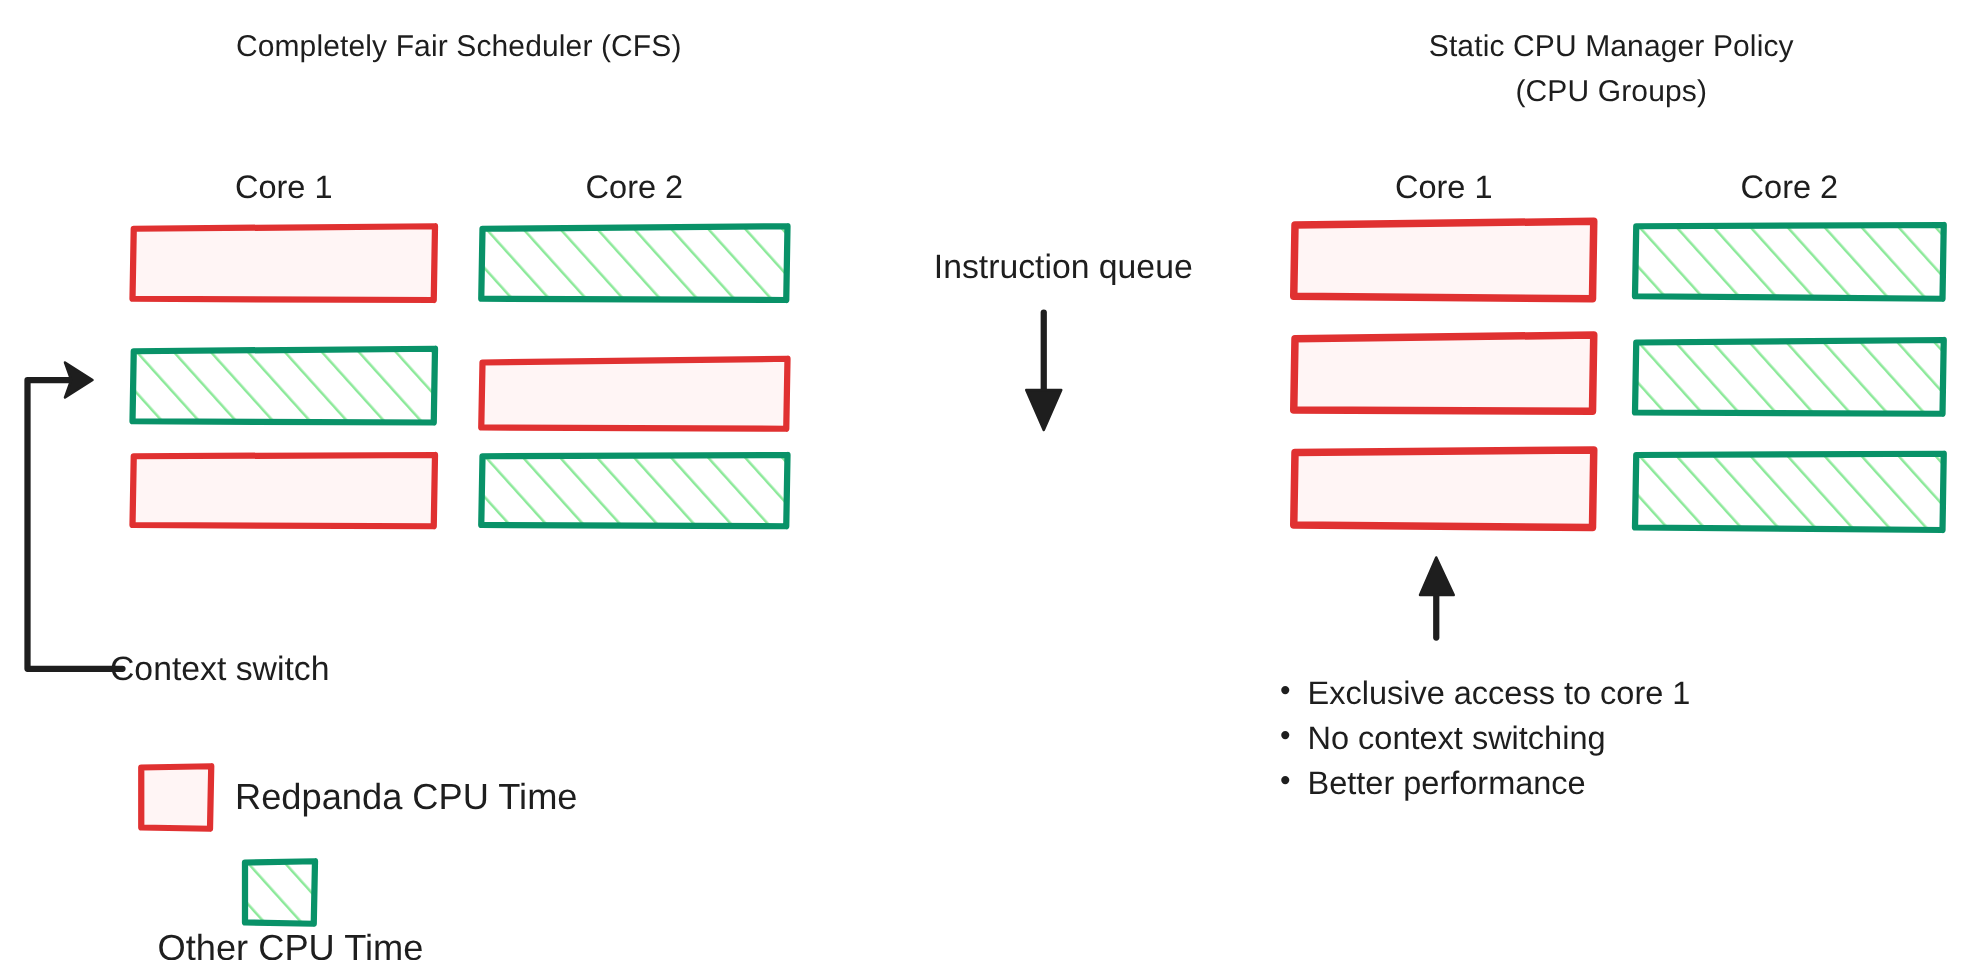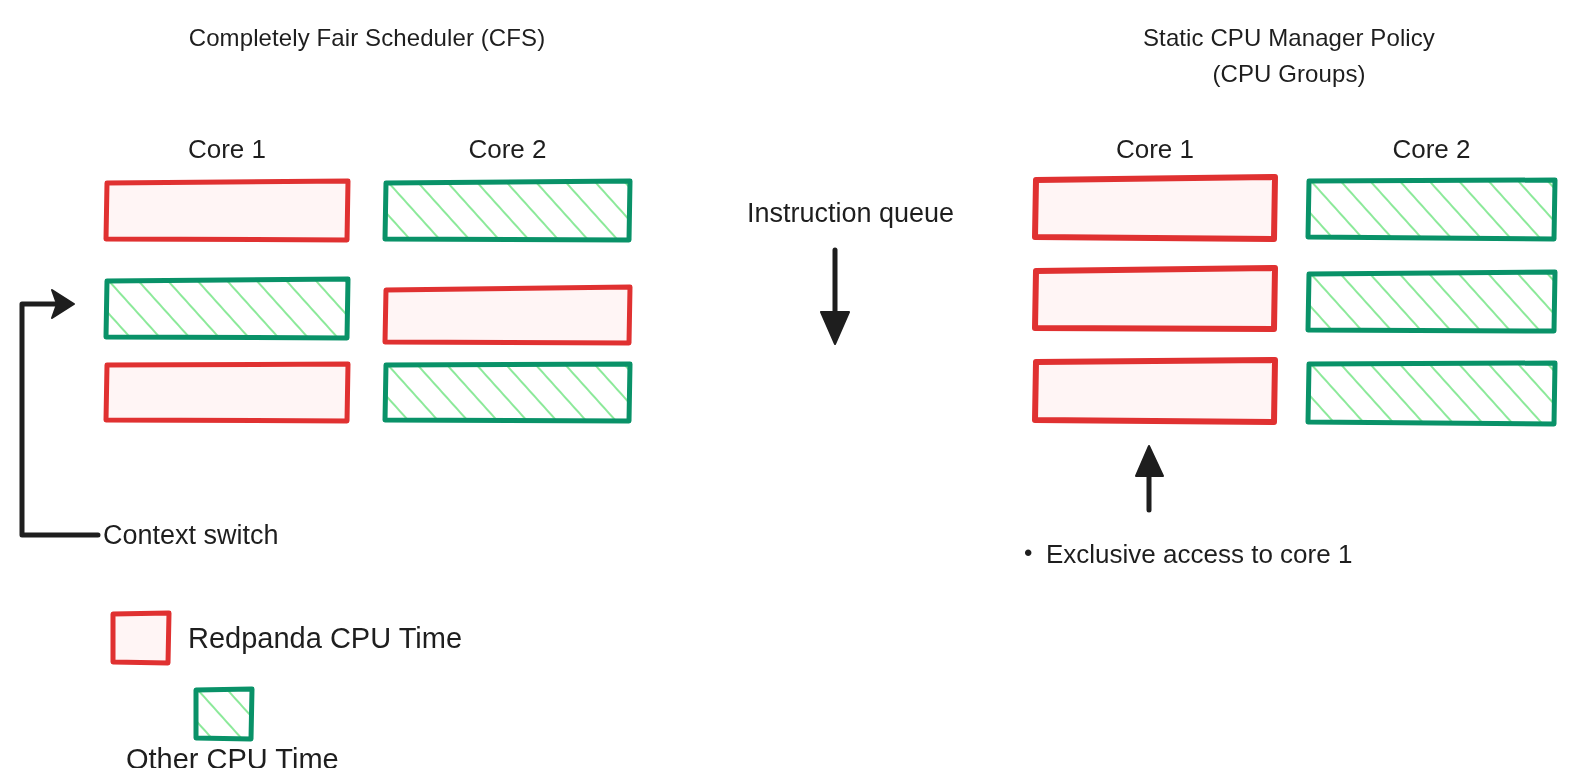--- a/index.html
+++ b/index.html
@@ -77,21 +77,21 @@
     <path d="M3 4 L247 3 L246 60 L2 59 Z" fill="url(#hL23)" stroke="#099268" stroke-width="5" stroke-linejoin="round"></path>
   </svg>
 </div>
 
 <div class="abs" style="left:10px;top:288px;width:100px;height:260px;">
   <svg width="100" height="260" viewBox="0 0 100 260">
     <path d="M88 247 L12 247 L12 16 L46 16" fill="none" stroke="#1e1e1e" stroke-width="5" stroke-linecap="round" stroke-linejoin="round"></path>
     <path d="M42 2 L64 16 L42 30 L47 16 Z" fill="#1e1e1e" stroke="#1e1e1e" stroke-width="2" stroke-linejoin="round"></path>
   </svg>
 </div>
-<div class="abs plain-text" style="left:103px;top:518px;">Context switch</div>
+<div class="abs plain-text" style="left:88px;top:518px;">Context switch</div>
 
 <div class="abs legend-row" style="left:110px;top:610px;">
   <span>
     <svg width="62" height="56" viewBox="0 0 62 56">
       <path d="M3 4 L59 3 L58 53 L3 52 Z" fill="#fff5f5" stroke="#e03131" stroke-width="5" stroke-linejoin="round"></path>
     </svg>
   </span>
   <span class="legend-label">Redpanda CPU Time</span>
 </div>
 
@@ -172,13 +172,15 @@
 
 <div class="abs" style="left:1125px;top:444px;width:50px;height:70px;">
   <svg width="50" height="70" viewBox="0 0 50 70">
     <line x1="24" y1="66" x2="24" y2="18" stroke="#1e1e1e" stroke-width="5" stroke-linecap="round"></line>
     <path d="M11 32 L24 2 L38 32 Z" fill="#1e1e1e" stroke="#1e1e1e" stroke-width="2" stroke-linejoin="round"></path>
   </svg>
 </div>
 
 <ul class="abs bullets" style="left:1008px;top:524px;">
   <li>Exclusive access to core 1</li>
+  <li>No context switching</li>
+  <li>Better performance</li>
 </ul>
 
 </body></html>

